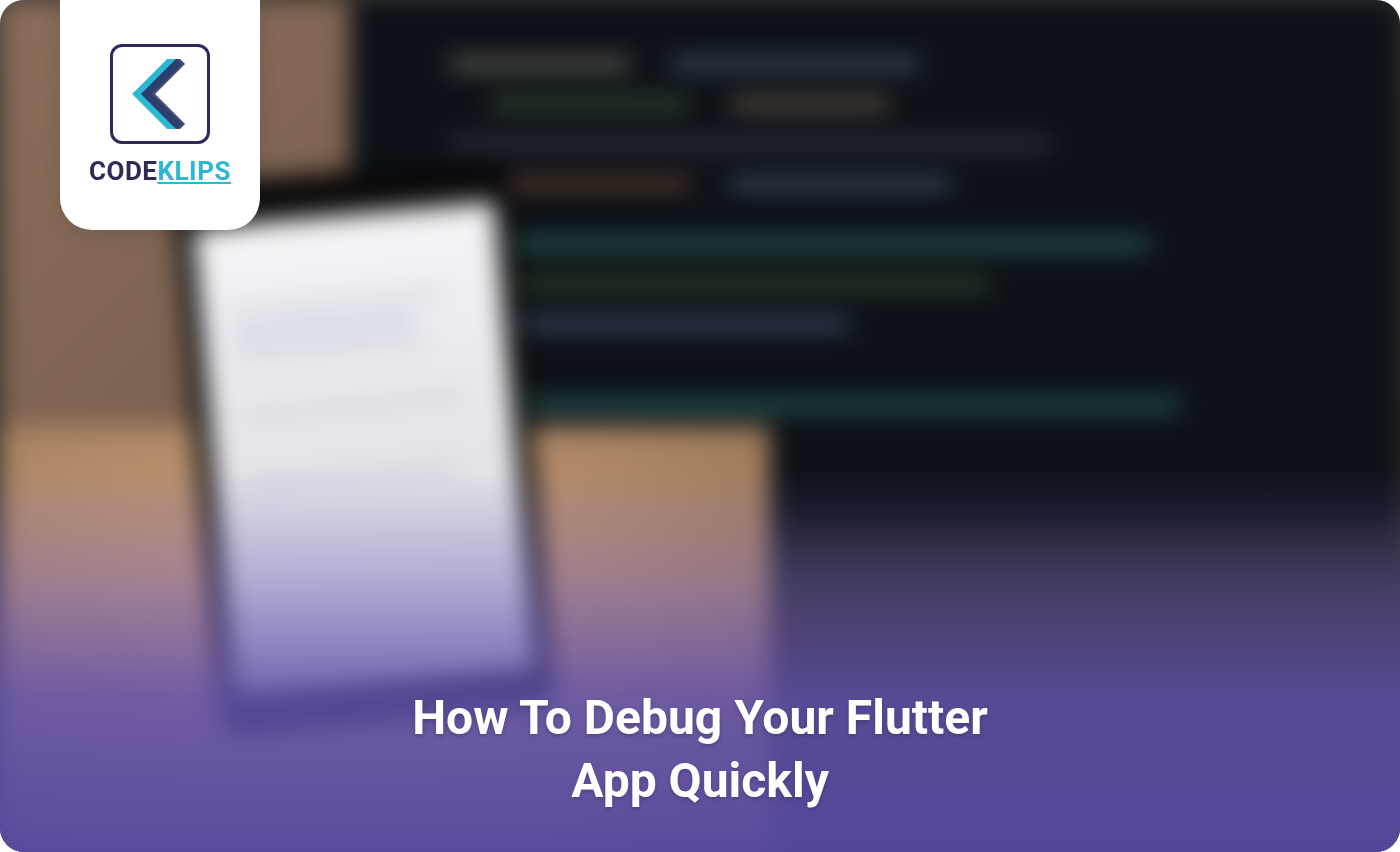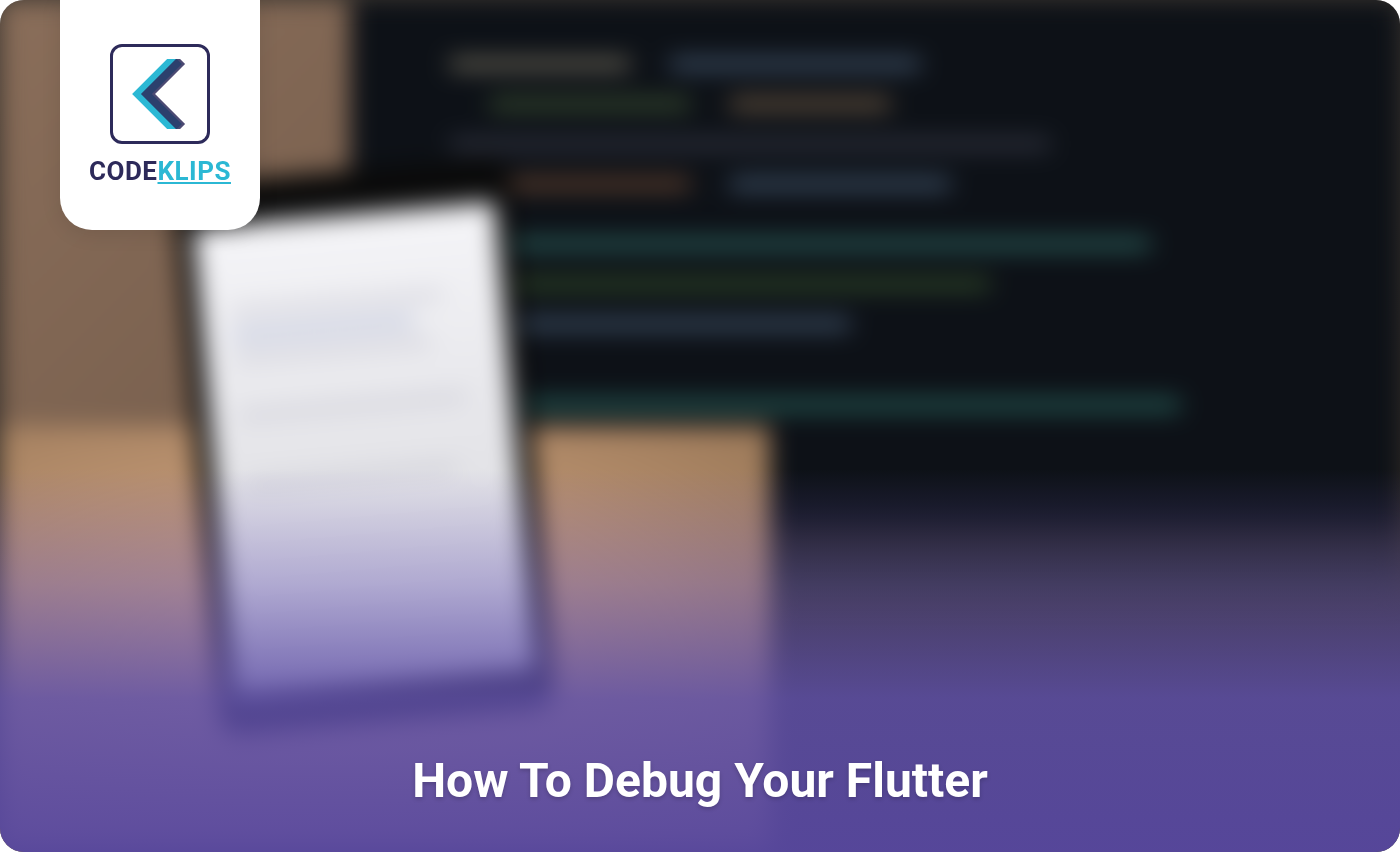--- a/index.html
+++ b/index.html
@@ -298,16 +298,17 @@
     <div class="logo-text">
       <span class="logo-text-code">CODE</span><span class="logo-text-klips">KLIPS</span>
     </div>
   </div>
 
   <div class="purple-overlay"></div>
 
   <div class="title-container">
     <h1 class="title">
       <span>How To Debug Your Flutter</span><br>
+      <span>App Quickly</span>
     </h1>
   </div>
 
 </div>
 
 </body></html>

